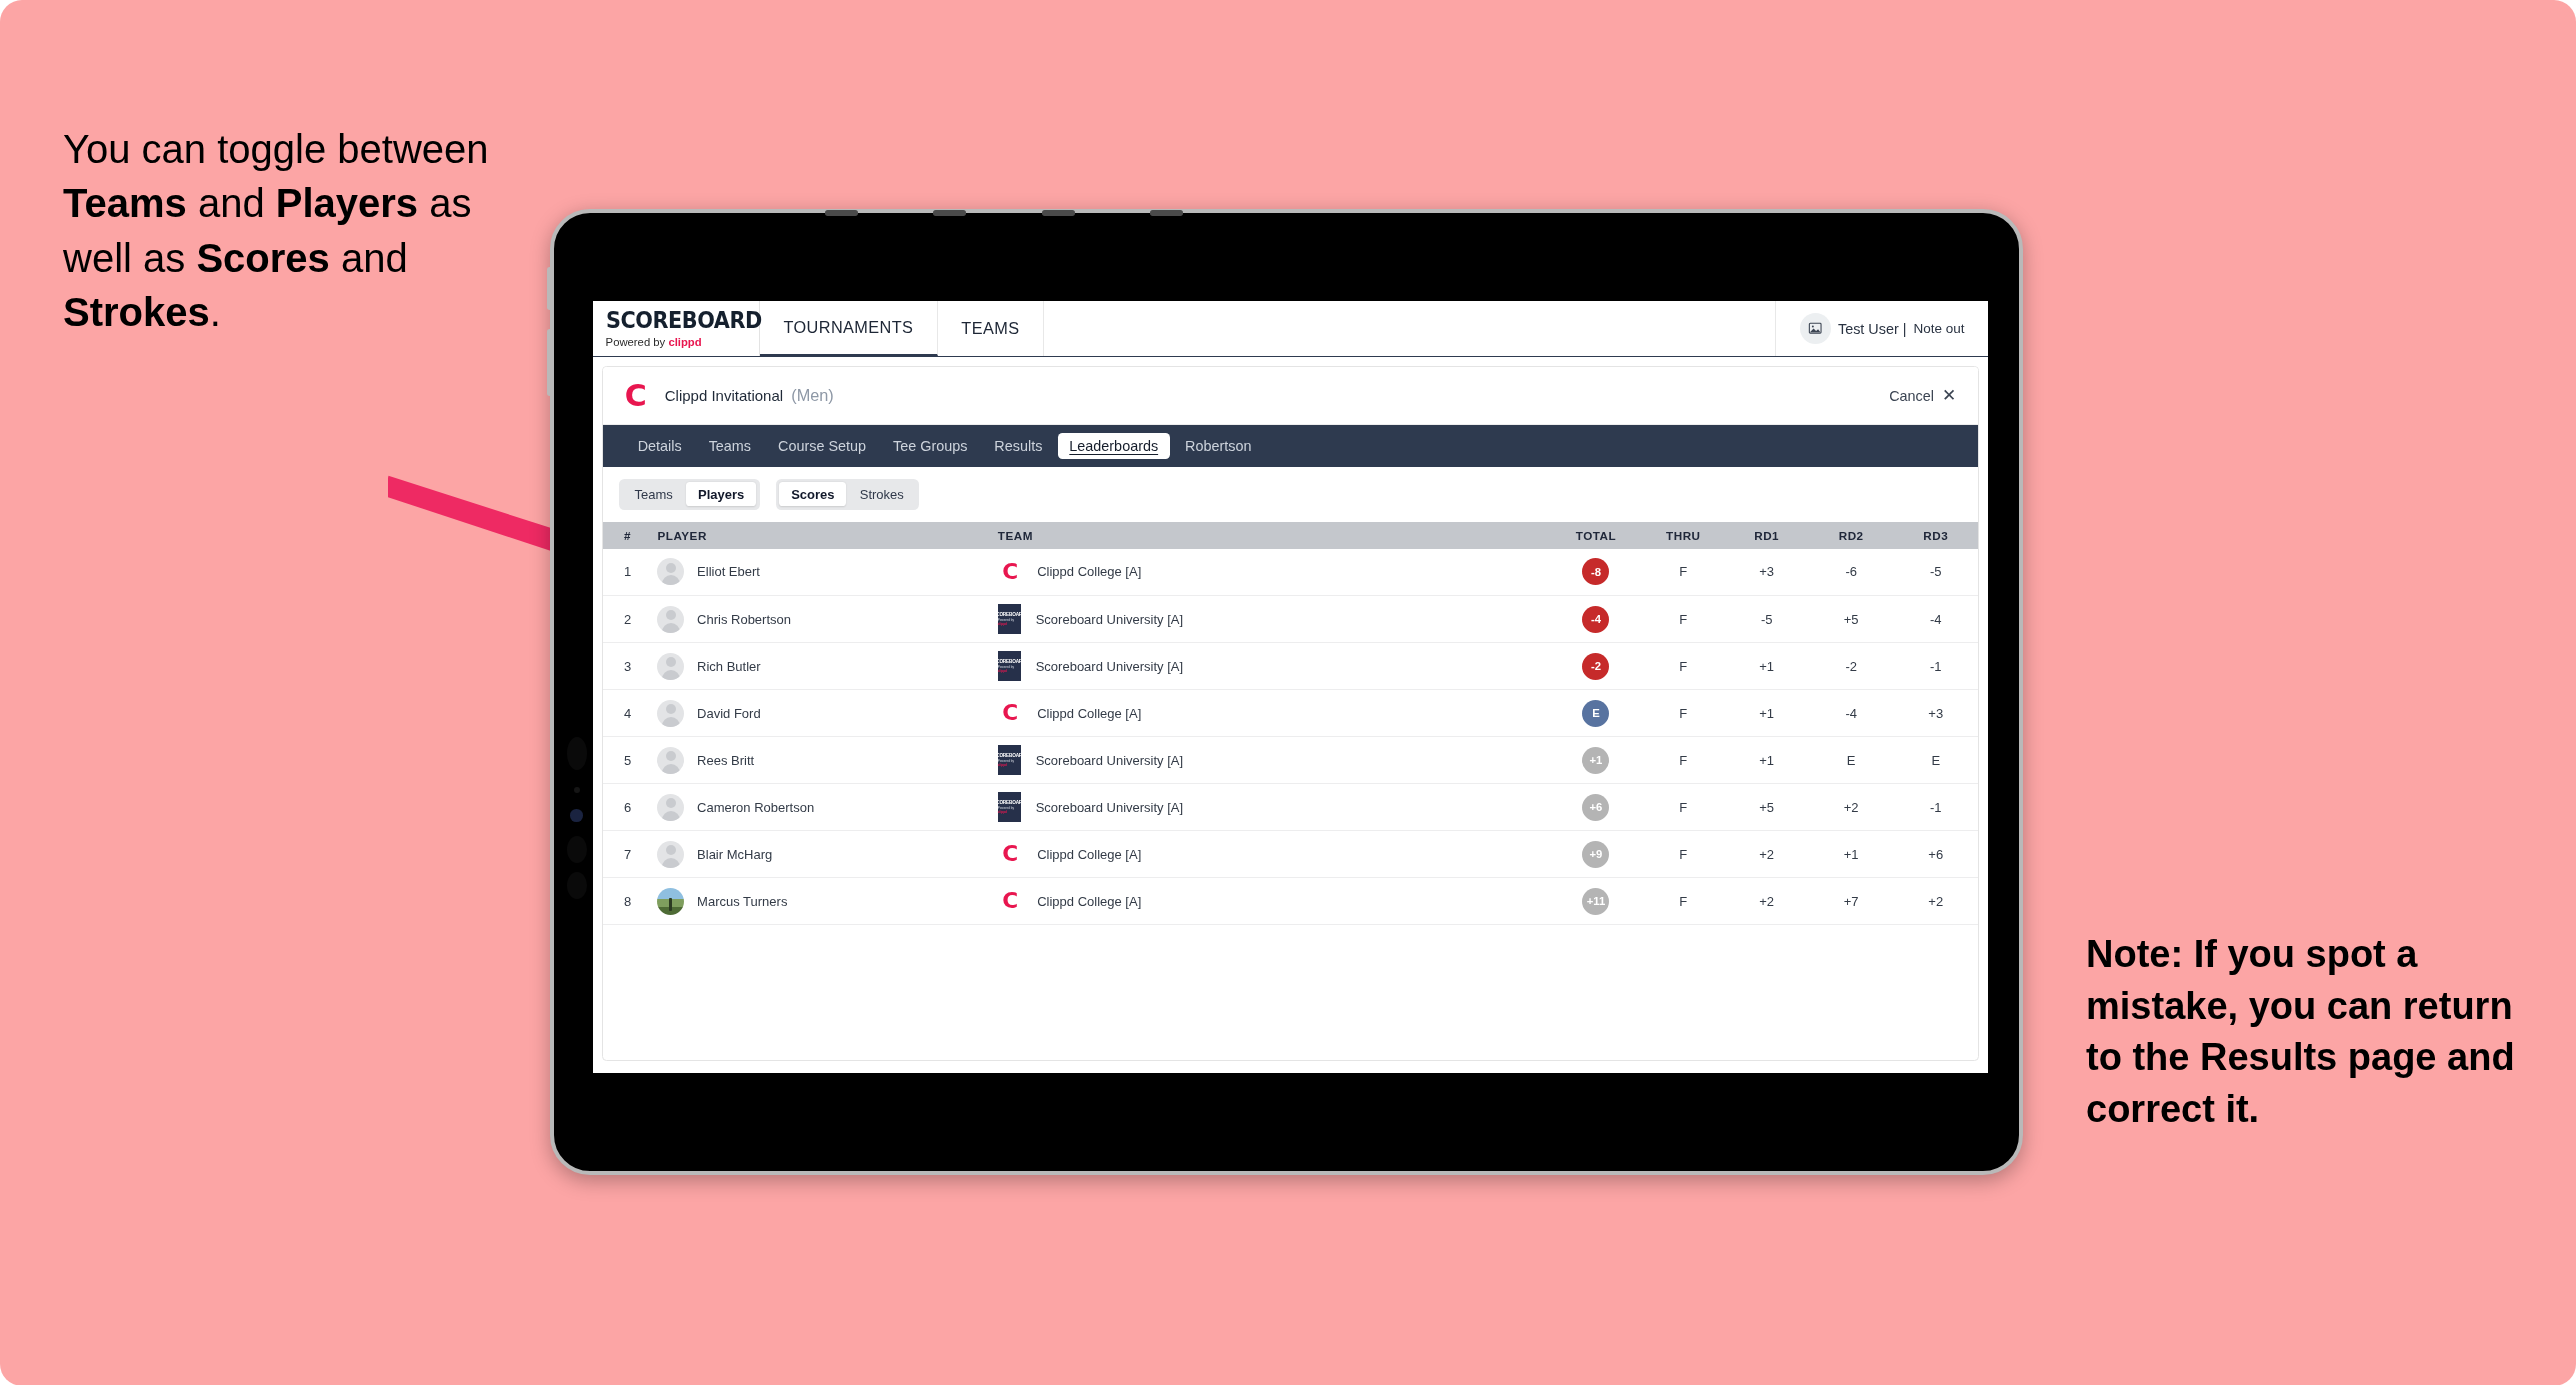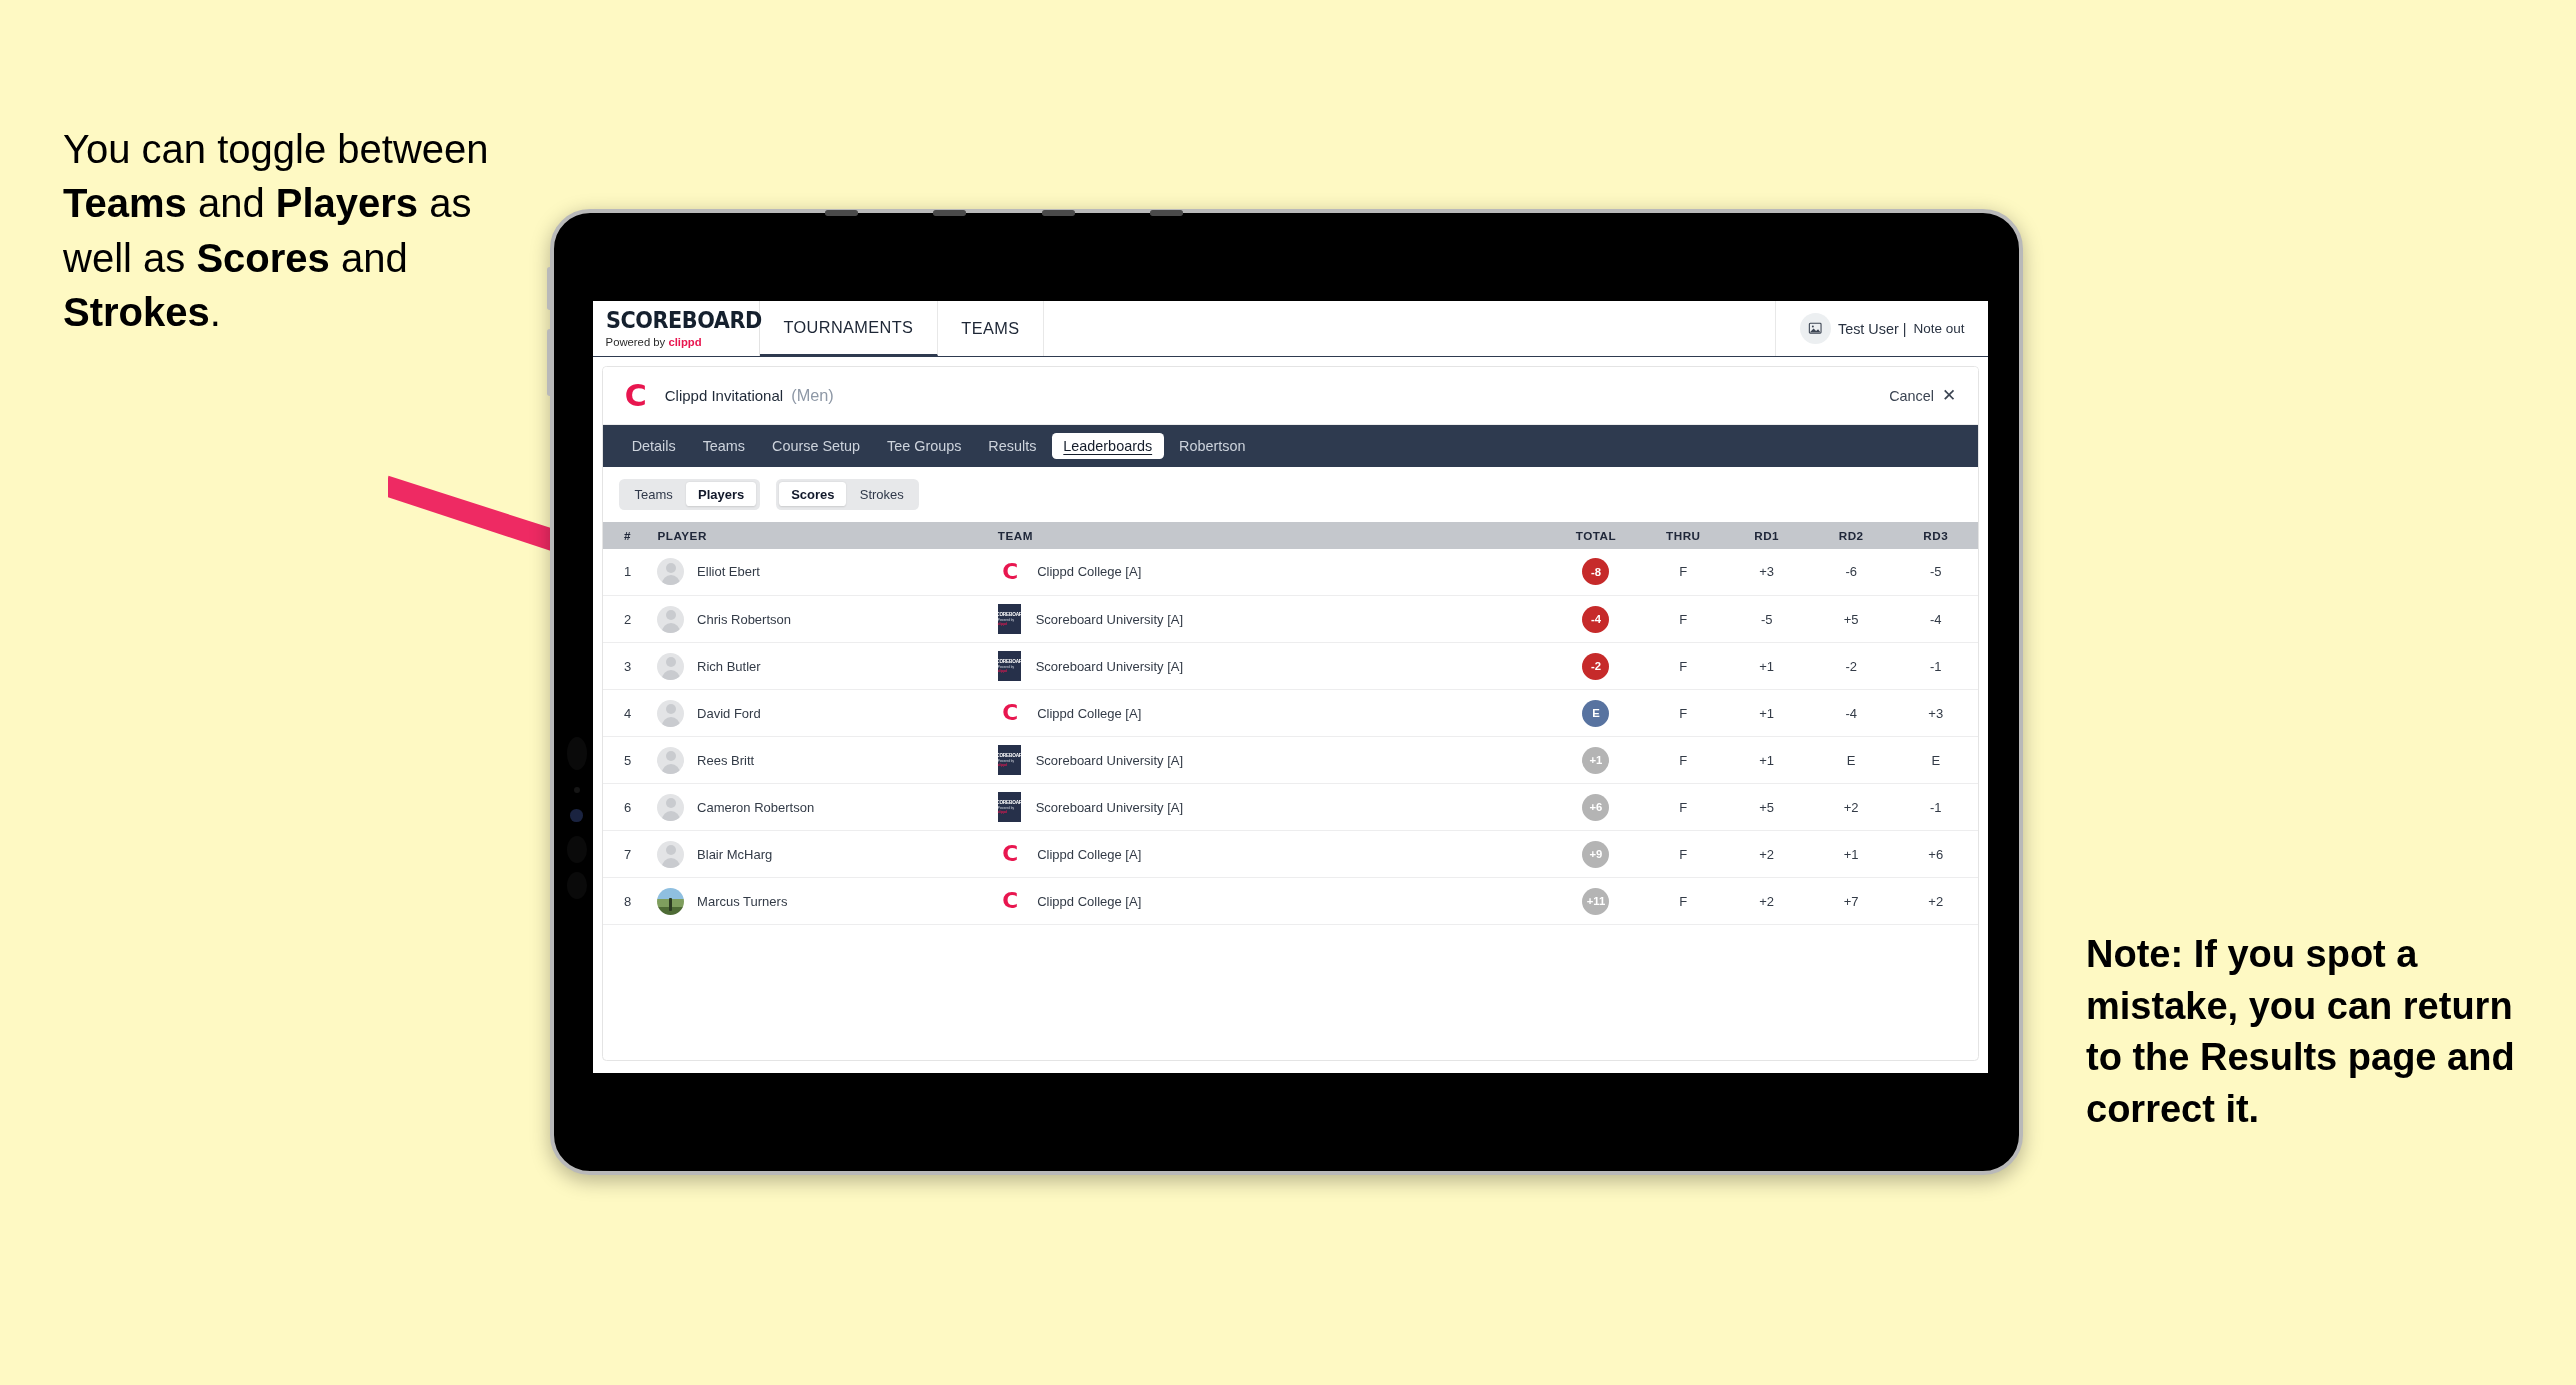--- a/index.html
+++ b/index.html
@@ -3,21 +3,21 @@
 <meta charset="utf-8">
 <style>
   * { box-sizing: border-box; margin: 0; padding: 0; }
   html, body {
     width: 2576px;
     height: 1386px;
     background: #ffffff;
     font-family: "Liberation Sans", sans-serif;
     overflow: hidden;
   }
-  #stage { position: relative; width: 2576px; height: 1386px; background:#fef9c3; }
+  #stage { position: relative; width: 2576px; height: 1386px; background:#fca5a5;border-radius:22px; }
 
   
   .annot {
     position: absolute;
     color: #000;
     line-height: 1.36;
   }
   #annot-left {
     left: 63px; top: 122px; width: 470px;
     font-size: 40px; font-weight: 400;
@@ -117,21 +117,21 @@
   }
   #tourn-name { font-size: 15px; color:#1f2937; }
   #tourn-gender { font-size: 16.3px; color:#8e98a6; margin-left: 8.1px; }
   #cancel-wrap { margin-left:auto; display:flex; align-items:center; gap:8.1px; cursor:pointer; }
   #cancel-text { font-size: 14.4px; color:#3b4452; }
   #cancel-x { font-size: 17px; color:#3b4452; line-height:1; }
 
   
   #tabstrip {
     background:#2e3a4f; height: 42px; display:flex; align-items:center;
-    padding: 0 17px; gap: 3.6px;
+    padding: 0 23px; gap: 3.6px;
   }
   .stab {
     font-size: 14.4px; color:#cdd3dc; padding: 5.4px 11.7px; border-radius: 4.5px; cursor:pointer;
   }
   .stab.active {
     background:#ffffff; color:#151d2b; font-weight: 500;
     text-decoration: underline; text-underline-offset: 2.7px;
   }
 
   

